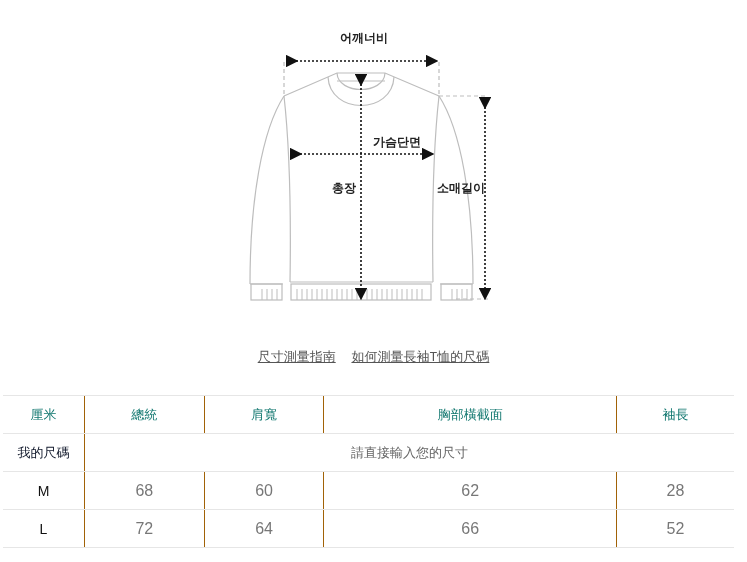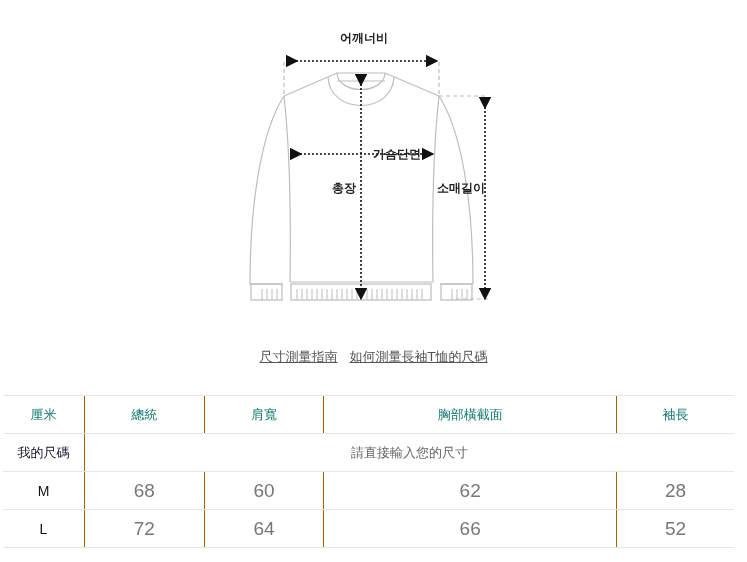--- a/index.html
+++ b/index.html
@@ -1,28 +1,28 @@
 <!DOCTYPE html>
 <html><head>
 <meta charset="utf-8">
 <style>
   html, body { margin: 0; padding: 0; background: #ffffff; }
   body { width: 747px; height: 562px; position: relative; overflow: hidden;
          font-family: "DejaVu Sans", "Liberation Sans", sans-serif; color: #222; }
   .diagram { position: absolute; left: 0; top: 0; width: 747px; height: 320px; }
   .diagram svg { position: absolute; left: 0; top: 0; }
   .dlabel { position: absolute; font-size: 12px; font-weight: bold; color: #222; white-space: nowrap; line-height: 12px; }
-  .links { position: absolute; top: 348px; left: 0; width: 747px; text-align: center; font-size: 13px; }
+  .links { position: absolute; top: 348px; left: 0; width: 747px; text-align: center; font-size: 13px; font-family: Liberation Mono, monospace; }
   .links a { color: #555; text-decoration: underline; margin: 0 4px; cursor: pointer; }
   table.size { position: absolute; left: 3px; top: 395px; width: 731px; border-collapse: collapse; font-size: 13px; }
   table.size td { border-top: 1px solid #e6e6e6; border-bottom: 1px solid #e6e6e6; border-left: 1px solid #a16207; height: 37px; padding: 0; text-align: center; color: #666; }
   table.size td:first-child { border-left: none; color: #0f172a; width: 81px; }
   table.size tr.head td { color: #0f766e; }
   table.size td.size-label { color: #111; font-family: "Liberation Sans", sans-serif; font-size: 14px; }
-  table.size td.num { font-family: "Liberation Sans", sans-serif; font-size: 19px; color: #777; }
+  table.size td.num { font-family: "Liberation Sans", sans-serif; font-size: 16px; color: #777; }
 </style>
 </head>
 <body>
 
 <div class="diagram">
   <svg width="747" height="320" viewBox="0 0 747 320">
     <defs>
       <marker id="ah" markerWidth="8" markerHeight="8" refX="4" refY="4" orient="auto">
         <path d="M0,0 L8,4 L0,8 z" fill="#111"></path>
       </marker>
@@ -91,21 +91,21 @@
     </g>
 
     <g stroke="#111" stroke-width="1.6" stroke-dasharray="2,2" fill="none">
       <line x1="292" y1="61" x2="432" y2="61" marker-end="url(#ah)" marker-start="url(#ah)"></line>
       <line x1="296" y1="154" x2="428" y2="154" marker-end="url(#ah)" marker-start="url(#ah)"></line>
       <line x1="361" y1="80" x2="361" y2="294" marker-end="url(#ah)" marker-start="url(#ah)"></line>
       <line x1="485" y1="103" x2="485" y2="294" marker-end="url(#ah)" marker-start="url(#ah)"></line>
     </g>
   </svg>
   <span class="dlabel" style="left:340px; top:32px;">어깨너비</span>
-  <span class="dlabel" style="left:373px; top:148px;">가슴단면</span>
+  <span class="dlabel" style="left:373px; top:136px;">가슴단면</span>
   <span class="dlabel" style="left:332px; top:182px;">총장</span>
   <span class="dlabel" style="left:437px; top:182px;">소매길이</span>
 </div>
 
 <div class="links">
   <a>尺寸測量指南</a>
   <a>如何測量長袖T恤的尺碼</a>
 </div>
 
 <table class="size">

